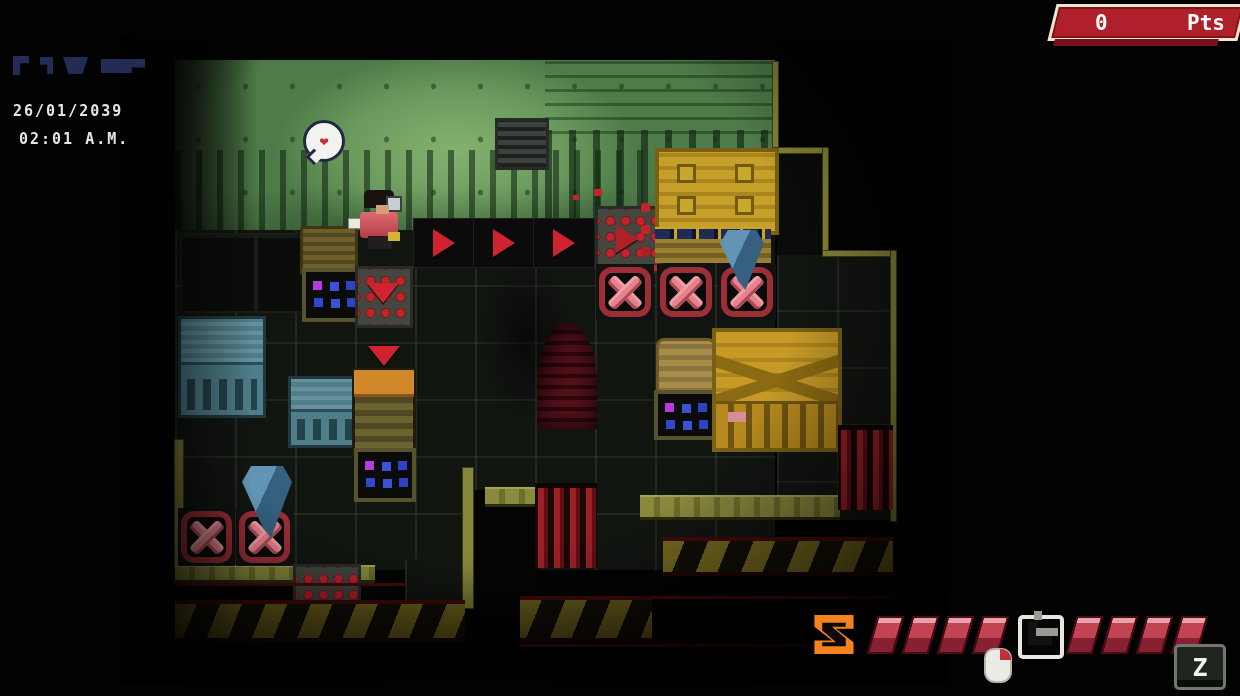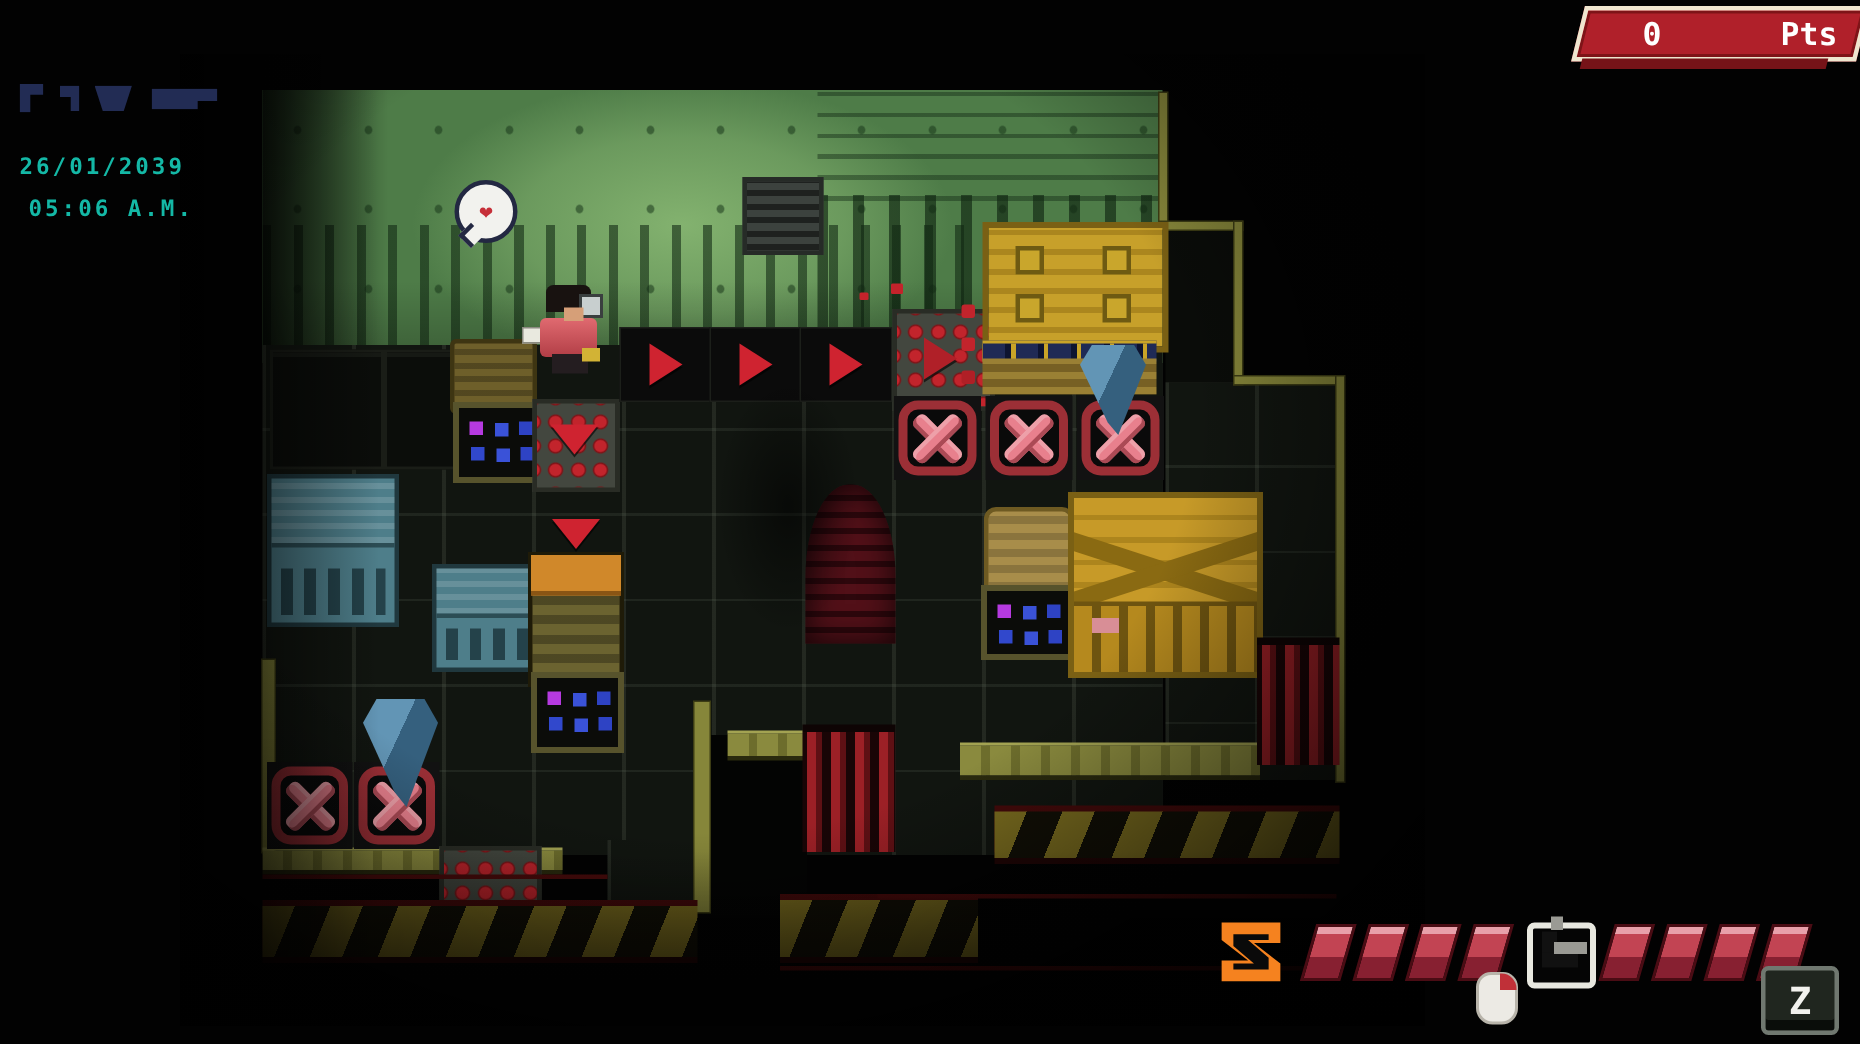--- a/index.html
+++ b/index.html
@@ -108,21 +108,21 @@
   .p-legs{left:12px;top:46px;width:24px;height:13px;background:#241d20;}
   .p-item{left:32px;top:42px;width:12px;height:9px;background:#d2b335;}
 
   
   #score{left:1052px;top:4px;width:184px;height:31px;background:#b0202a;border:3px solid #efe6cf;
     transform:skewX(-14deg);box-shadow:inset 0 0 0 2px #7e1418;}
   #score .inner{position:absolute;inset:0;transform:skewX(14deg);display:flex;align-items:center;justify-content:space-between;
     color:#fff;font-weight:bold;font-size:21px;}
   #score .inner .v{margin-left:40px;} #score .inner .u{margin-right:14px;}
   #score::after{content:"";position:absolute;left:4px;right:16px;bottom:-8px;height:7px;background:#761318;}
-  .clocktext{color:#14b8a6;font-weight:bold;letter-spacing:2px;font-size:15px;white-space:pre;}
+  .clocktext{color:#e5e5e5;font-weight:bold;letter-spacing:2px;font-size:15px;white-space:pre;}
   .glitch{background:#222c54;}
   .g1{clip-path:polygon(0 0,100% 0,100% 38%,45% 38%,45% 100%,0 100%);}
   .g2{clip-path:polygon(0 0,100% 0,100% 100%,55% 100%,55% 45%,0 45%);}
   .g3{clip-path:polygon(0 0,100% 0,78% 100%,22% 100%);}
   .g4{clip-path:polygon(0 0,100% 0,100% 60%,70% 60%,70% 100%,0 100%);}
 
   .pips{display:flex;}
   .pip{width:23px;height:34px;margin-right:8px;transform:skewX(-16deg);border:2px solid #4a0c14;
     background:linear-gradient(180deg,#e8a0aa 0 5px,#c24453 5px 58%,#872031 58%);}
   .keycap{width:46px;height:40px;background:#20261f;border:3px solid #707870;border-radius:5px;
@@ -288,21 +288,21 @@
       <span class="u">Pts</span>
     </div>
   </div>
 
   <div class="abs glitch g1" style="left:13px;top:56px;width:16px;height:19px;"></div>
   <div class="abs glitch g2" style="left:40px;top:57px;width:13px;height:17px;"></div>
   <div class="abs glitch g3" style="left:63px;top:57px;width:25px;height:17px;"></div>
   <div class="abs glitch g4" style="left:101px;top:59px;width:44px;height:14px;"></div>
 
   <div class="abs clocktext" style="left:13px;top:102px;">26/01/2039</div>
-  <div class="abs clocktext" style="left:19px;top:130px;">05:06 A.M.</div>
+  <div class="abs clocktext" style="left:19px;top:130px;">02:01 A.M.</div>
 
   <div class="abs" style="left:810px;top:611px;width:48px;height:47px;">
     <svg width="48" height="47" viewBox="0 0 24 24">
         <path fill="#f5821f" d="M2 2h20v7h-9l9 7v6H2v-7h9L2 8z"></path>
         <path fill="#0a0a0a" d="M6 6h12v2h-7l7 6v4H6v-2h7L6 10z"></path>
       </svg>
   </div>
   <div class="abs pips" style="left:872px;top:616px;">
       <div class="pip"></div>
       <div class="pip"></div>

